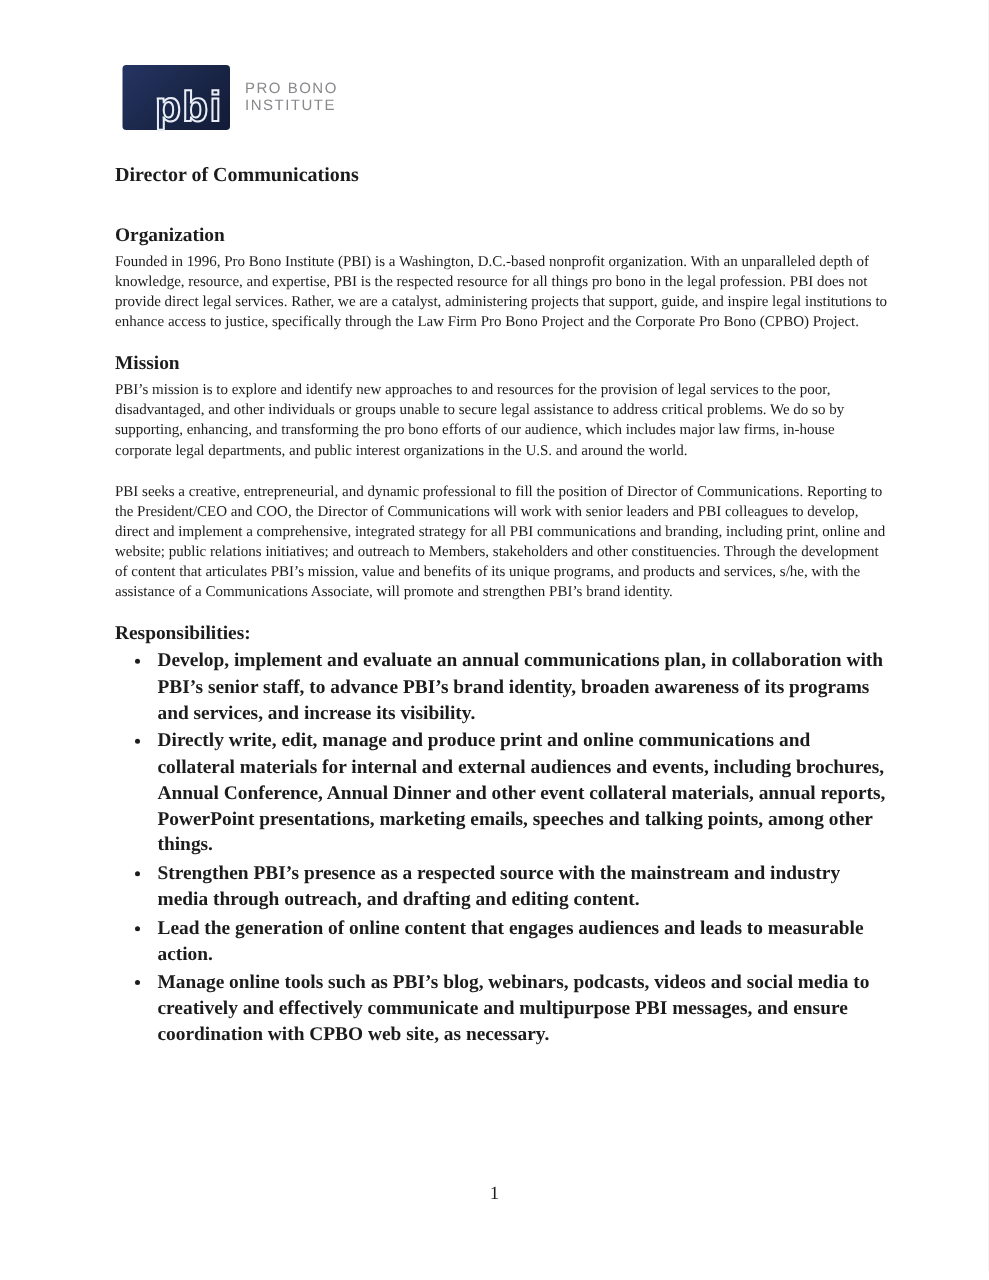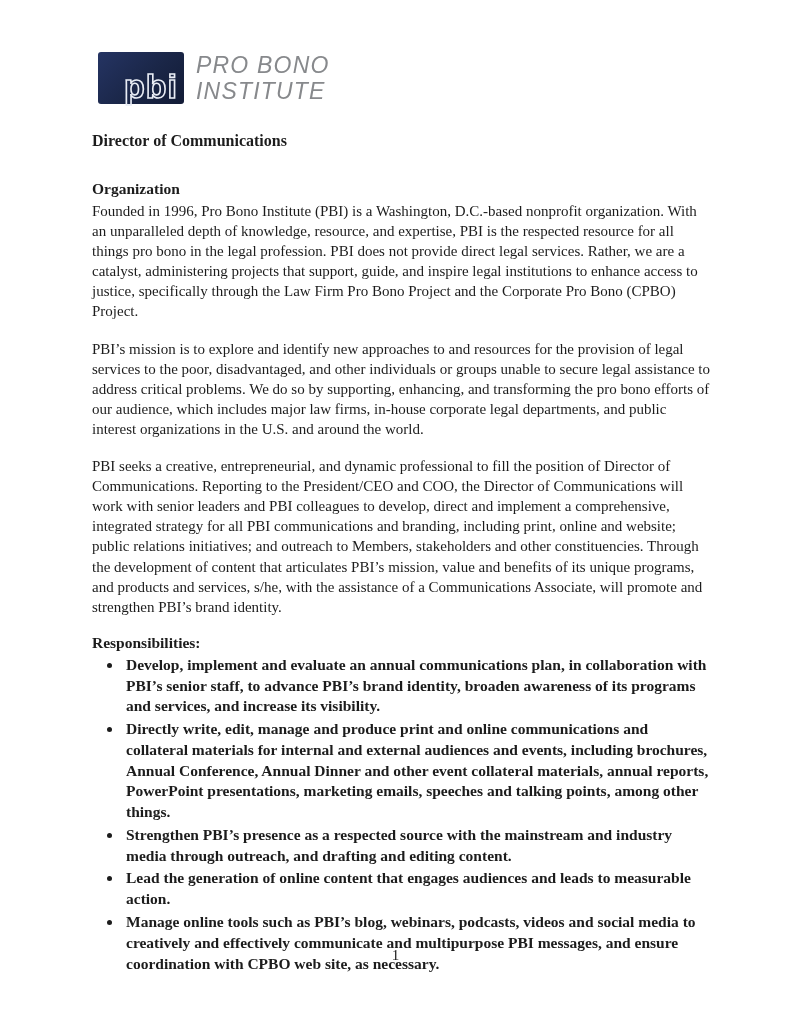--- a/index.html
+++ b/index.html
@@ -45,27 +45,26 @@
     line-height: 0.86;
     color: transparent;
     -webkit-text-stroke: 1.6px #e9edf5;
     letter-spacing: 1px;
     padding: 0 6px 3px 0;
   }
   .logo-text {
     margin-left: 12px;
     font-family: "Liberation Sans", sans-serif;
     font-weight: 400;
-    font-size: 23px;
+    font-size: 12px;
     line-height: 1.13;
     letter-spacing: 1.2px;
     color: #87898c;
     display: flex;
     flex-direction: column;
-    font-style: italic;
   }
 
   
   .title-block {
     margin-top: 26px;
     text-align: left;
   }
   .doc-title {
     font-size: 16px;
     font-weight: 700;
@@ -79,21 +78,21 @@
 
   
   .section { margin-top: 17px; }
   .section:first-of-type { margin-top: 30px; }
   .section-heading {
     font-size: 15.5px;
     font-weight: 700;
     margin: 0 0 3px 0;
   }
   .section-body {
-    font-size: 15px;
+    font-size: 12px;
     line-height: 1.34;
     margin: 0;
     text-align: left;
   }
 
   
   .resp-list {
     margin: 2px 0 0 0;
     padding-left: 31px;
     font-size: 15.5px;
@@ -134,20 +133,21 @@
   <div class="title-block">
     <div class="doc-title">Director of Communications</div>
   </div>
 
   <section class="section">
     <h2 class="section-heading">Organization</h2>
     <p class="section-body">Founded in 1996, Pro Bono Institute (PBI) is a Washington, D.C.-based nonprofit organization. With an unparalleled depth of knowledge, resource, and expertise, PBI is the respected resource for all things pro bono in the legal profession. PBI does not provide direct legal services. Rather, we are a catalyst, administering projects that support, guide, and inspire legal institutions to enhance access to justice, specifically through the Law Firm Pro Bono Project and the Corporate Pro Bono (CPBO) Project.</p>
   </section>
 
   <section class="section">
+    <h2 class="section-heading">Mission</h2>
     <p class="section-body">PBI’s mission is to explore and identify new approaches to and resources for the provision of legal services to the poor, disadvantaged, and other individuals or groups unable to secure legal assistance to address critical problems. We do so by supporting, enhancing, and transforming the pro bono efforts of our audience, which includes major law firms, in-house corporate legal departments, and public interest organizations in the U.S. and around the world.</p>
   </section>
 
   <section class="section">
     <p class="section-body">PBI seeks a creative, entrepreneurial, and dynamic professional to fill the position of Director of Communications. Reporting to the President/CEO and COO, the Director of Communications will work with senior leaders and PBI colleagues to develop, direct and implement a comprehensive, integrated strategy for all PBI communications and branding, including print, online and website; public relations initiatives; and outreach to Members, stakeholders and other constituencies. Through the development of content that articulates PBI’s mission, value and benefits of its unique programs, and products and services, s/he, with the assistance of a Communications Associate, will promote and strengthen PBI’s brand identity.</p>
   </section>
 
   <section class="section">
     <h2 class="section-heading">Responsibilities:</h2>
     <ul class="resp-list">

